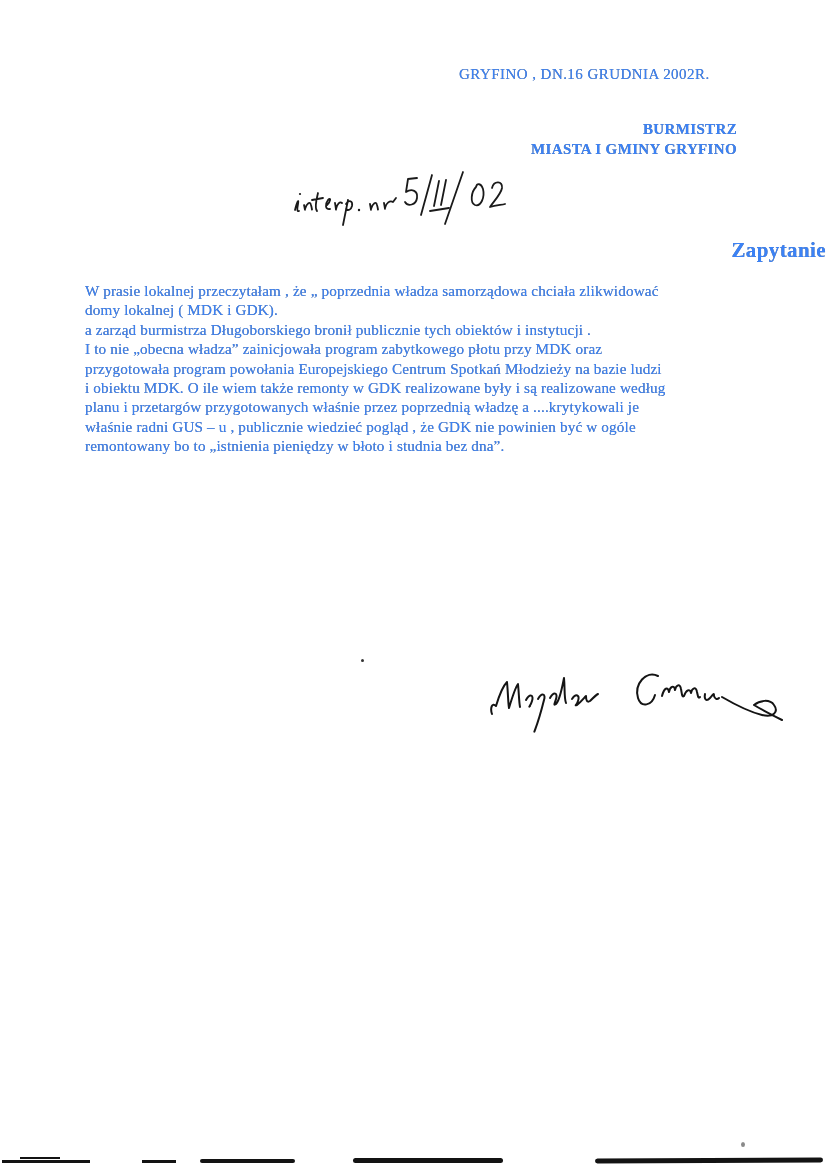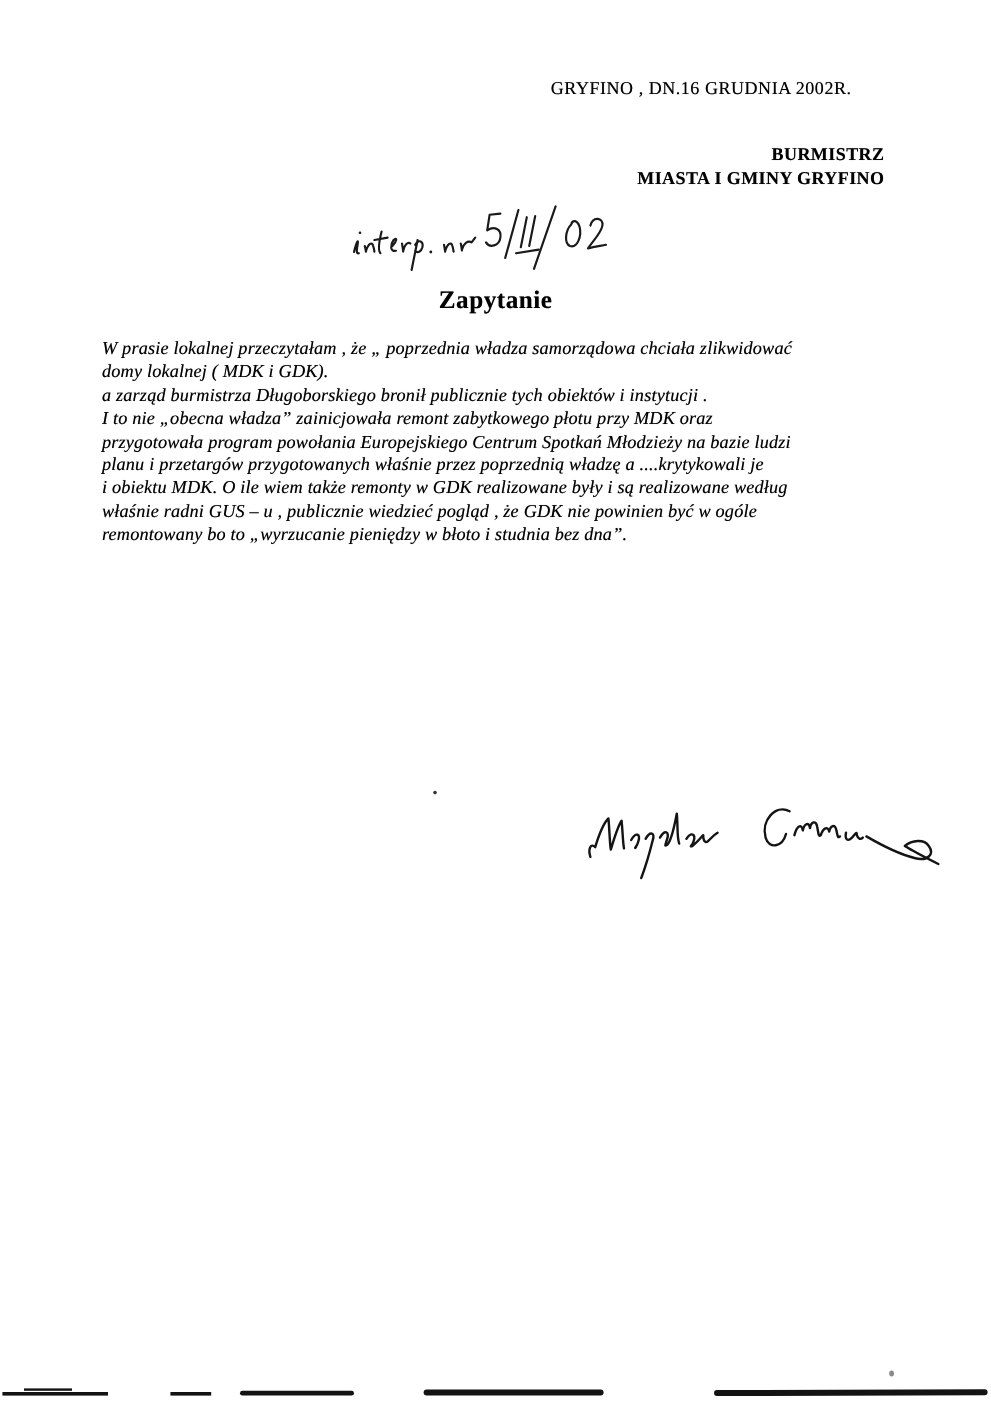--- a/index.html
+++ b/index.html
@@ -4,21 +4,21 @@
 <style>
   html, body {
     margin: 0; padding: 0;
     background: #ffffff;
   }
   .page {
     position: relative;
     width: 826px; height: 1171px;
     background: #ffffff;
     font-family: "Liberation Serif", "DejaVu Serif", serif;
-    color: #000000;
+    color: #3b82f6;
     overflow: hidden;
   }
   .scan-text {
     text-shadow: 0 0 0.6px rgba(0,0,0,0.55);
   }
   .date-line {
     position: absolute;
     left: 459px; top: 66px;
     font-size: 15px;
     letter-spacing: 0.45px;
@@ -37,35 +37,35 @@
   }
   .annotation-svg {
     position: absolute;
     left: 286px; top: 167px;
     width: 245px; height: 65px;
   }
   .doc-title {
     position: absolute;
     left: 0; right: 0; top: 238px;
     margin: 0;
-    text-align: center;
+    text-align: right;
     font-size: 21px;
     font-weight: bold;
     letter-spacing: 0.4px;
   }
   .body-block {
     position: absolute;
     left: 85px;
     width: 680px;
     font-size: 15.2px;
     letter-spacing: 0.15px;
   }
   .para1 { top: 281px; line-height: 19.4px; }
   .para2 { top: 532px; line-height: 21.4px; }
-  .text-line { white-space: nowrap; font-style: italic; }
+  .text-line { white-space: nowrap; }
   .signature-svg {
     position: absolute;
     left: 486px; top: 650px;
     width: 300px; height: 90px;
   }
   .artifact {
     position: absolute;
     background: #131313;
   }
   .speck {
@@ -106,26 +106,26 @@
       <path d="M206,21 C208,13 217,14 216,21 C215,27 208,34 204,40 C210,38 216,38 219,37"></path>
     </g>
   </svg>
 
   <h1 class="doc-title scan-text">Zapytanie</h1>
 
   <div class="body-block para1 scan-text">
     <div class="text-line">W prasie lokalnej przeczytałam , że „ poprzednia władza samorządowa chciała zlikwidować</div>
     <div class="text-line">domy lokalnej ( MDK i GDK).</div>
     <div class="text-line">a zarząd burmistrza Długoborskiego bronił  publicznie tych obiektów i instytucji .</div>
-    <div class="text-line">I to nie „obecna władza” zainicjowała remont zabytkowego płotu przy MDK oraz</div>
+    <div class="text-line">I to nie „obecna władza” zainicjowała program zabytkowego płotu przy MDK oraz</div>
     <div class="text-line">przygotowała program powołania Europejskiego Centrum Spotkań Młodzieży na bazie ludzi</div>
+    <div class="text-line">i obiektu MDK. O ile wiem także remonty w GDK realizowane były i są realizowane  według</div>
     <div class="text-line">planu i przetargów przygotowanych właśnie przez poprzednią władzę a ....krytykowali je</div>
-    <div class="text-line">i obiektu MDK. O ile wiem także remonty w GDK realizowane były i są realizowane  według</div>
     <div class="text-line">właśnie radni GUS – u , publicznie wiedzieć pogląd , że GDK nie powinien być w ogóle</div>
-    <div class="text-line">remontowany bo to „wyrzucanie pieniędzy w błoto i studnia bez dna”.</div>
+    <div class="text-line">remontowany bo to „istnienia pieniędzy w błoto i studnia bez dna”.</div>
   </div>
 
 
   <svg class="signature-svg" viewBox="0 0 300 90" role="img" aria-label="handwritten signature">
     <g fill="none" stroke="#141414" stroke-width="2" stroke-linecap="round" stroke-linejoin="round">
       <path d="M6,64 C4,58 6,52 10,56 C13,46 17,36 21,32 C22,42 22,52 23,58 C26,48 29,38 32,34 C33,44 33,52 34,57"></path>
       <path d="M40,50 C44,43 48,45 46,51 C45,55 42,58 44,56"></path>
       <path d="M52,49 C56,42 60,44 58,50 C56,58 52,72 49,80 C47,85 50,78 53,68"></path>
       <path d="M64,48 C68,41 72,43 70,49 C69,53 67,56 70,54 C74,50 76,38 78,28 C79,38 78,48 80,53"></path>
       <path d="M86,49 C90,43 94,45 92,51 C91,55 88,56 91,55 C95,52 98,48 100,46 C100,50 101,53 104,51 C107,48 110,45 112,44"></path>

